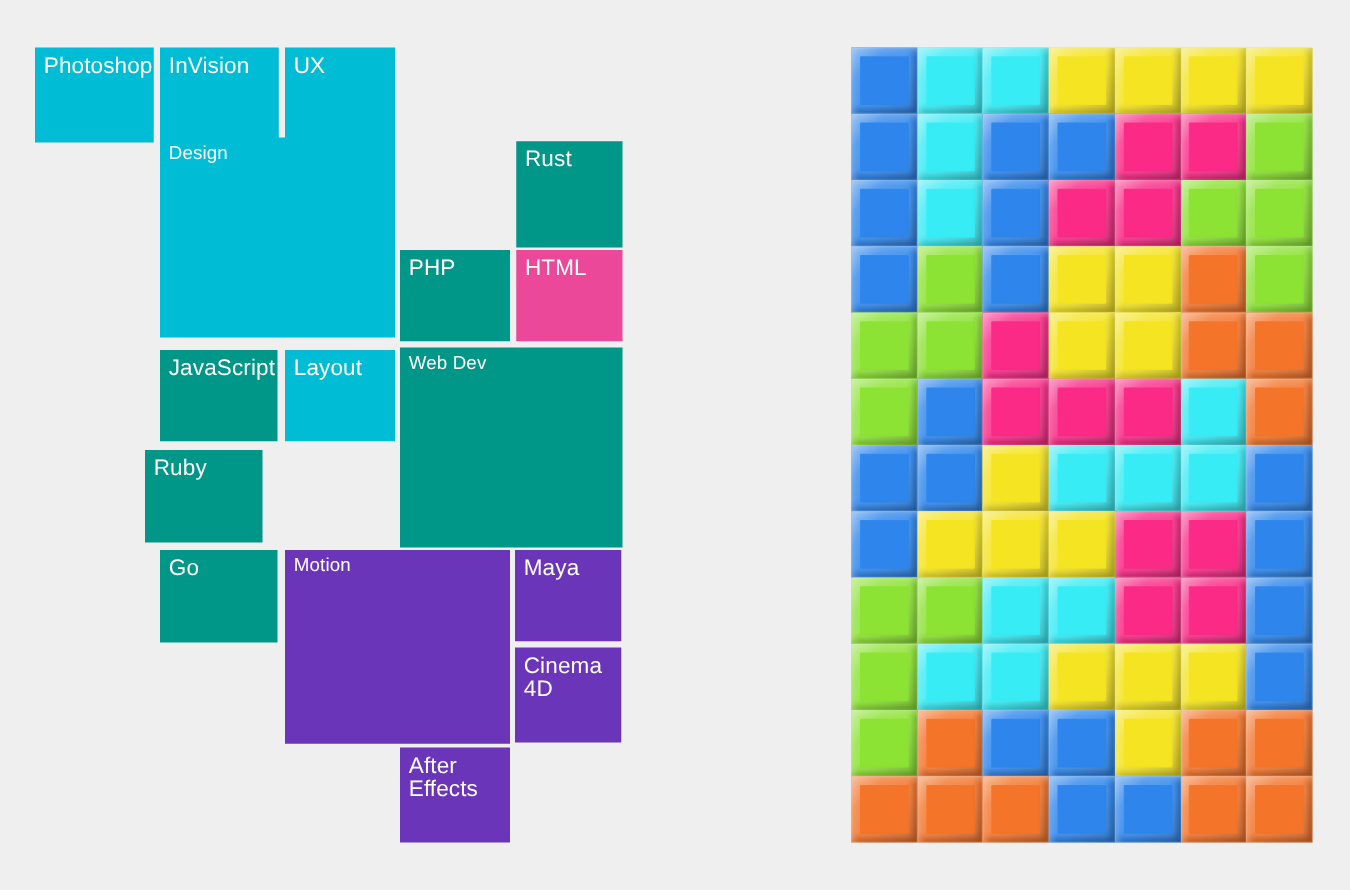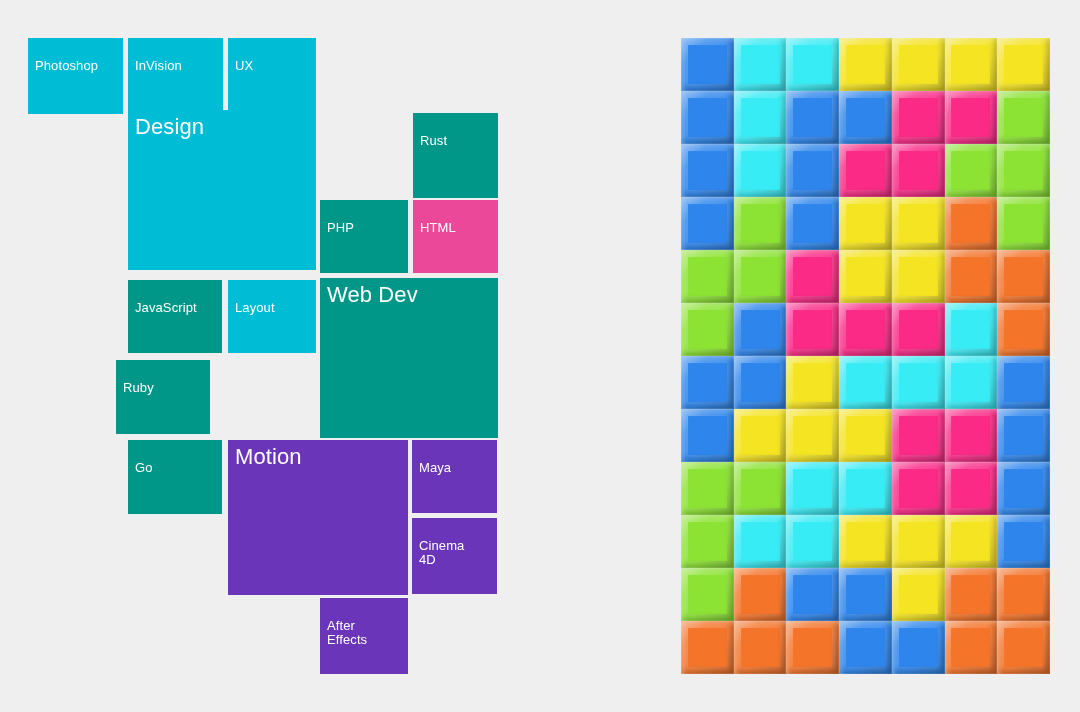--- a/index.html
+++ b/index.html
@@ -31,22 +31,22 @@
     padding: 5px 7px 0 7px;
     overflow: hidden;
     line-height: 1.08;
     letter-spacing: 0.1px;
     -webkit-font-smoothing: antialiased;
   }
   .tile .tile-label {
     display: block;
     white-space: pre-line;
   }
-  .tile.size-sm .tile-label { font-size: 13px; margin-top: 16px; }
-  .tile.size-lg .tile-label { font-size: 22px; }
+  .tile.size-sm .tile-label { font-size: 18px; }
+  .tile.size-lg .tile-label { font-size: 15px; }
 
   
   #block-grid-panel {
     position: absolute;
     box-sizing: border-box;
   }
   #block-grid {
     display: grid;
     width: 100%;
     height: 100%;

